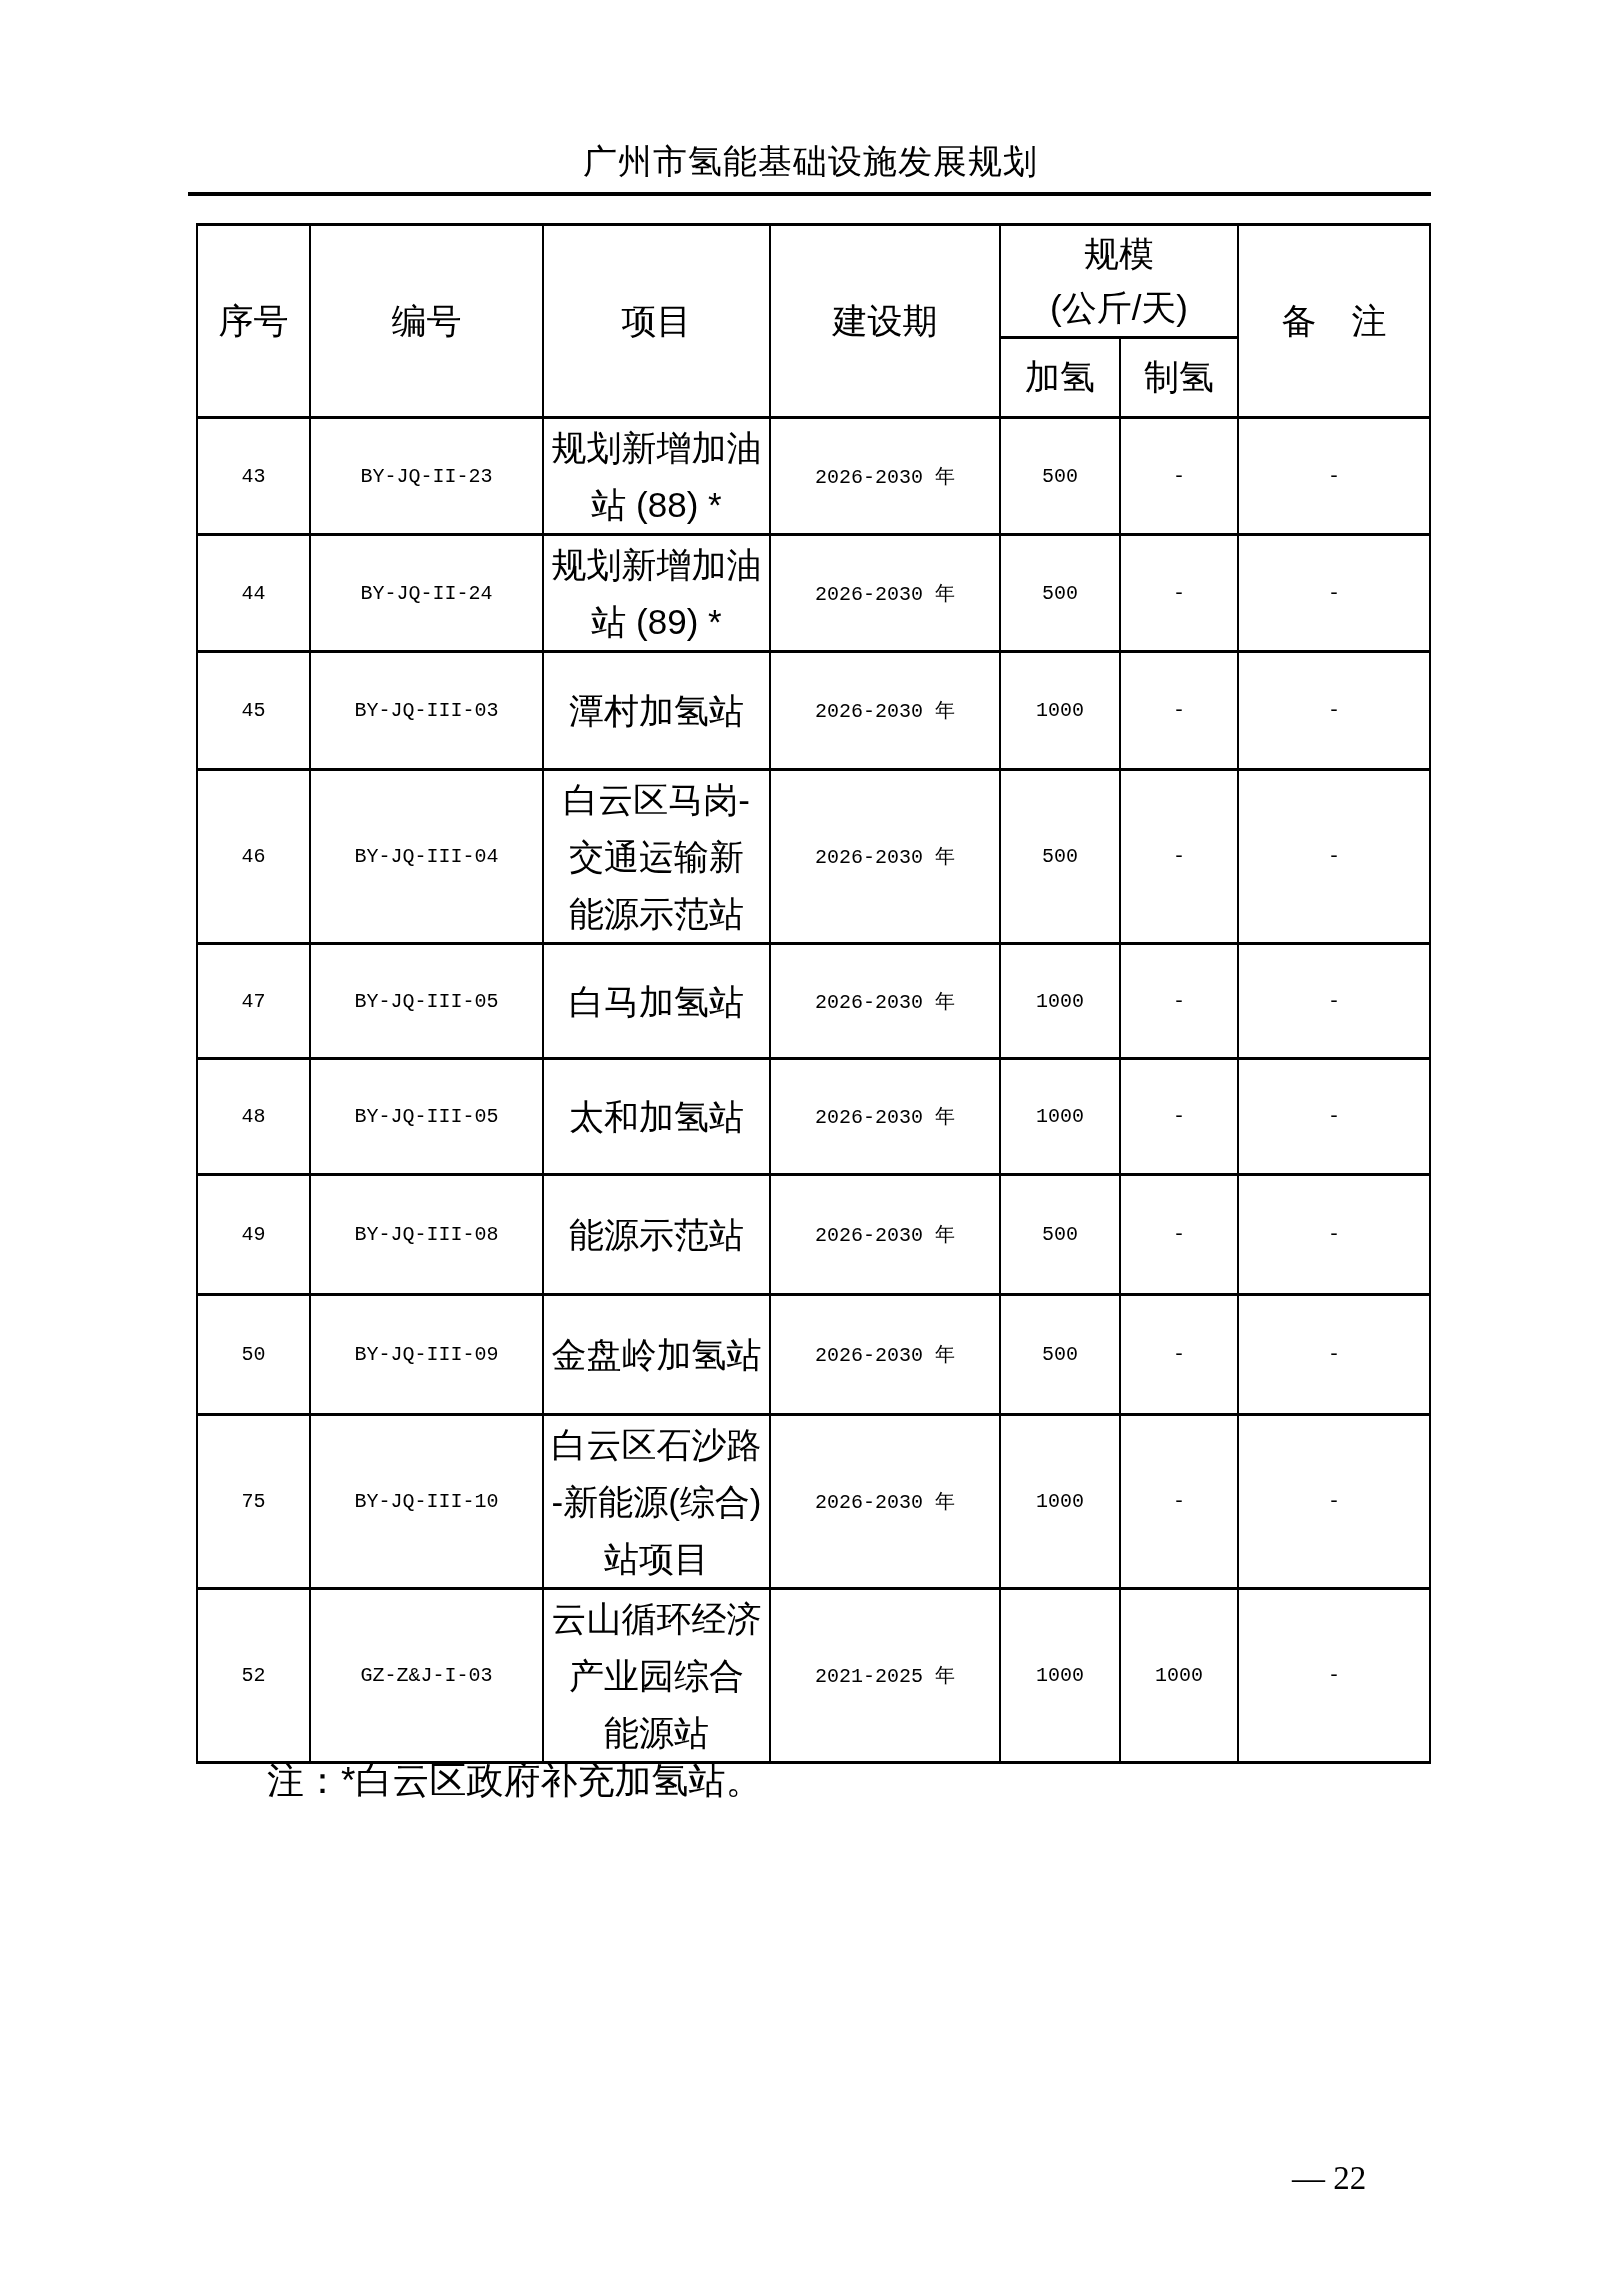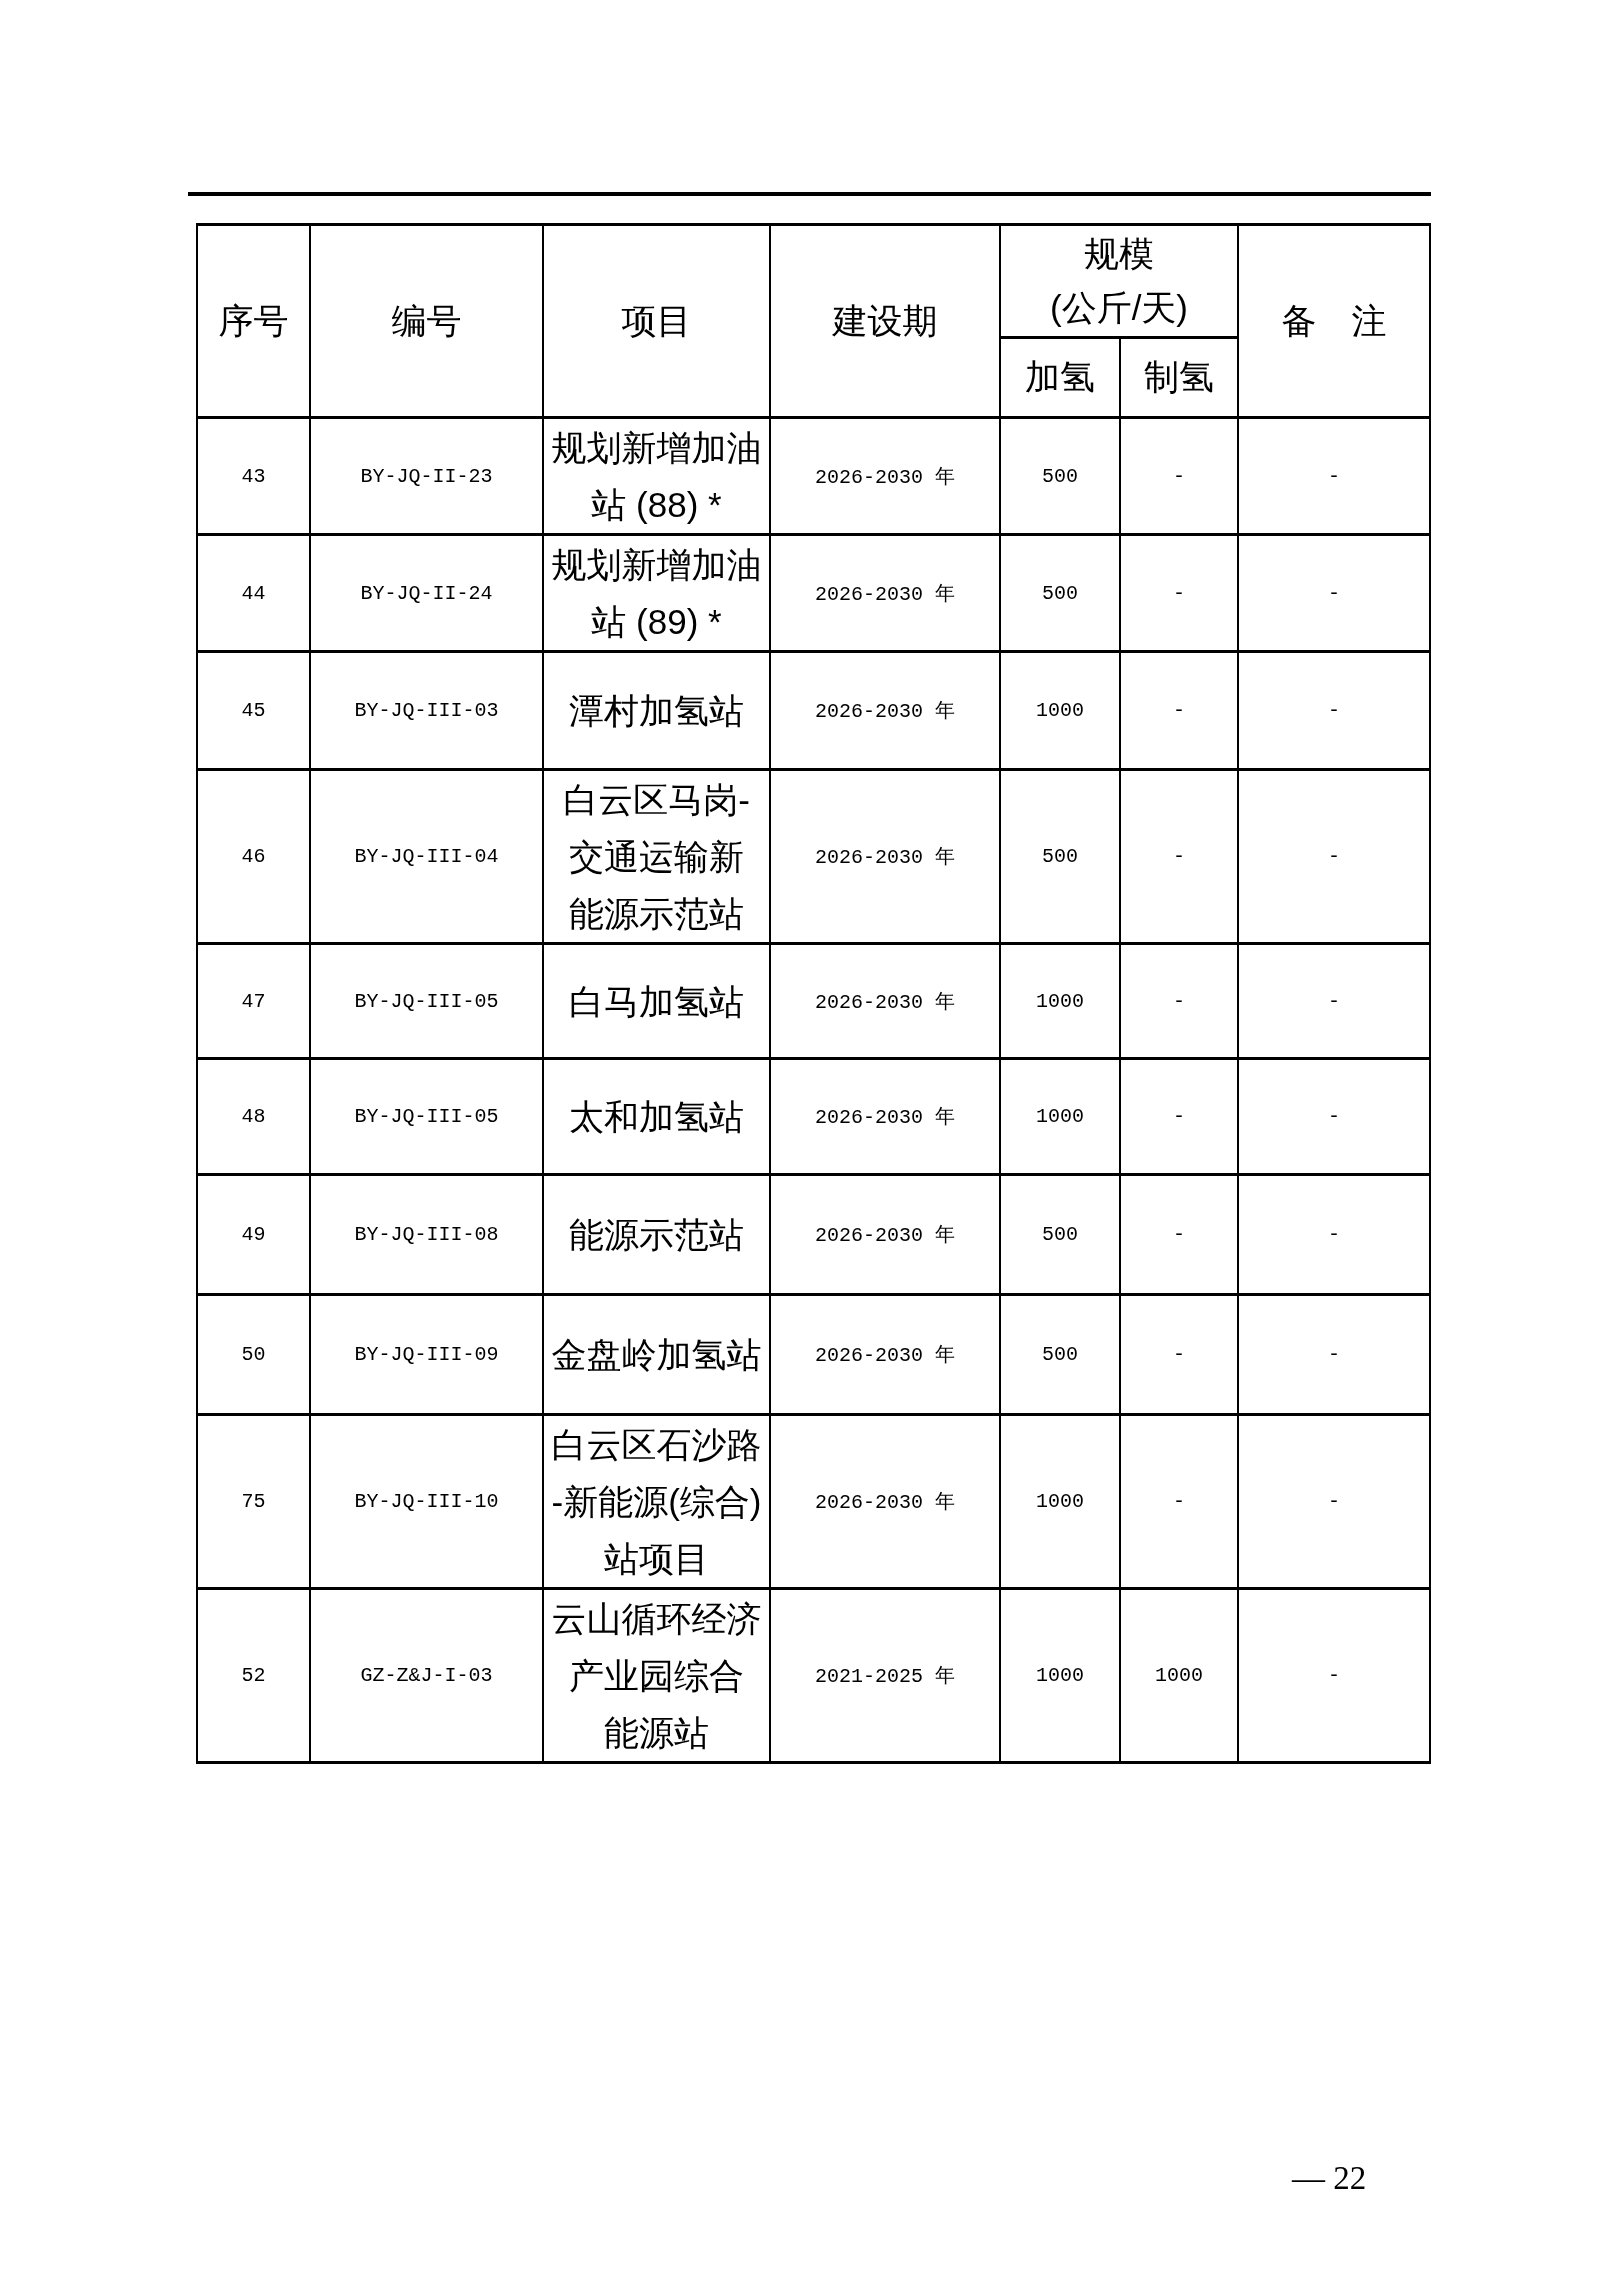--- a/index.html
+++ b/index.html
@@ -82,20 +82,21 @@
     font-family: "Liberation Serif", serif;
     font-size: 33px;
     margin-top: 12px;
   }
 </style>
 </head>
 <body>
 
 <div class="page">
 
+  <div class="doc-title">广州市氢能基础设施发展规划</div>
   <div class="header-rule"></div>
 
   <table class="plan-table">
     <colgroup>
       <col style="width:113px">
       <col style="width:233px">
       <col style="width:227px">
       <col style="width:230px">
       <col style="width:120px">
       <col style="width:118px">
@@ -211,16 +212,17 @@
 产业园综合
 能源站</td>
         <td class="cell-serif">2021-2025 年</td>
         <td class="cell-serif">1000</td>
         <td class="cell-serif">1000</td>
         <td class="cell-serif">-</td>
       </tr>
     </tbody>
   </table>
 
+  <div class="note">注：*白云区政府补充加氢站。</div>
   <div class="page-number">— 22</div>
 
 </div>
 
 
 </body></html>

